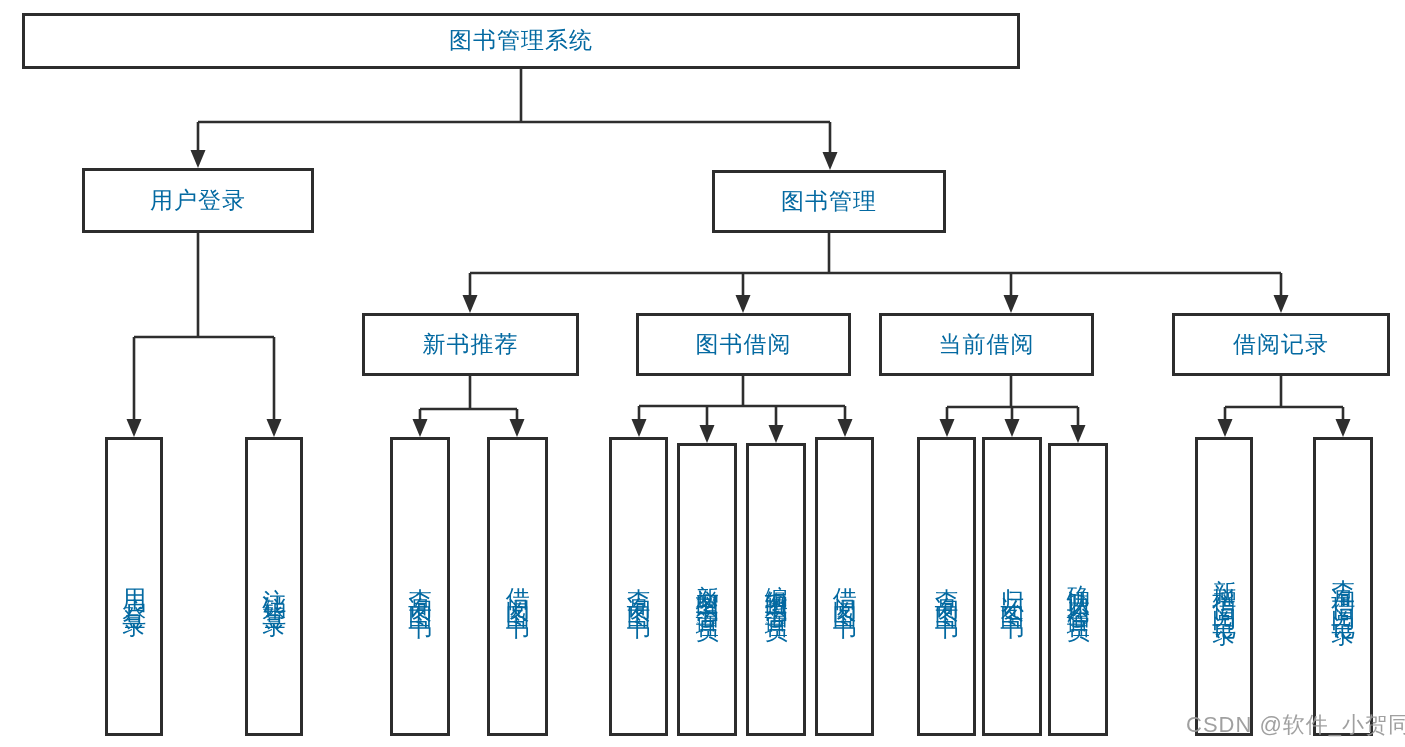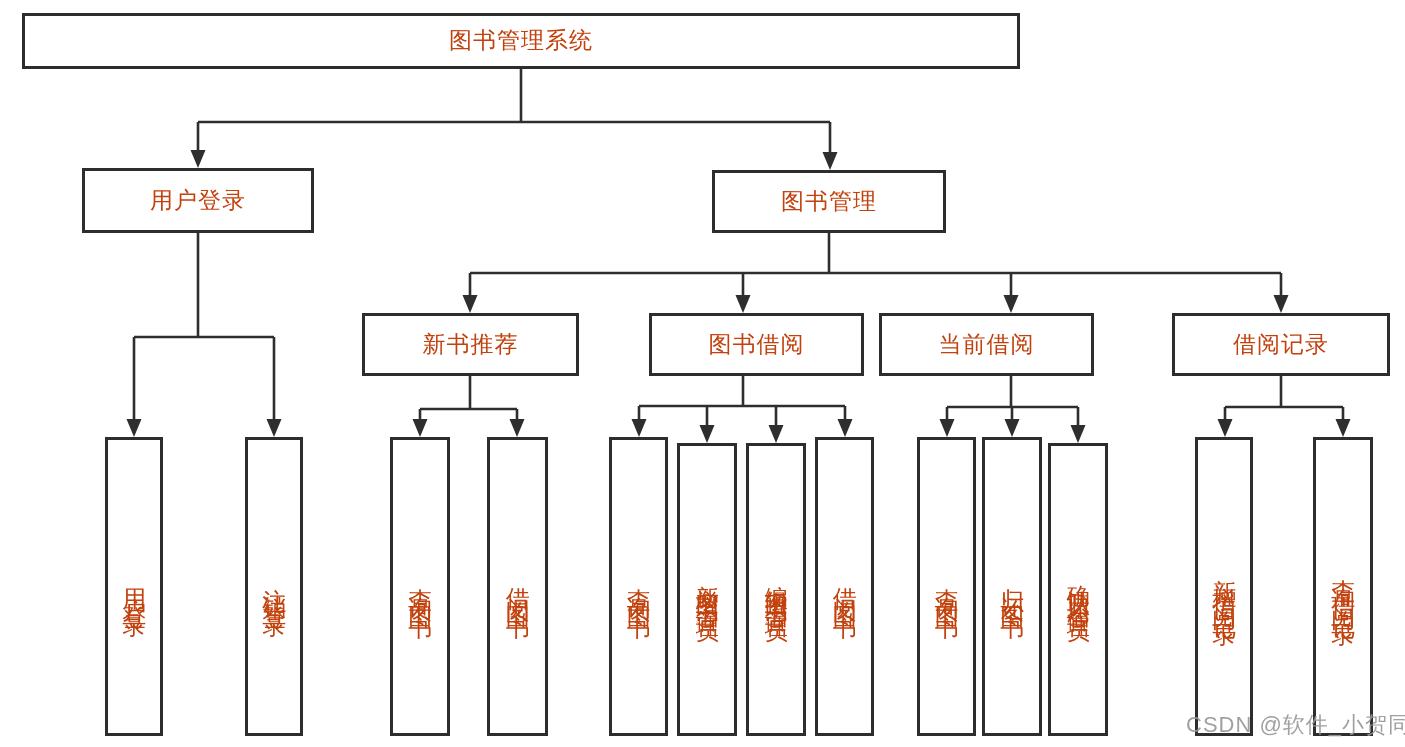--- a/index.html
+++ b/index.html
@@ -22,21 +22,21 @@
     height: 747px;
   }
   .box {
     position: absolute;
     box-sizing: border-box;
     border: 3px solid #2d2d2d;
     background: #ffffff;
     display: flex;
     align-items: center;
     justify-content: center;
-    color: #c2410c;
+    color: #0369a1;
     font-size: 23px;
     letter-spacing: 1px;
     text-align: center;
     line-height: 1.1;
   }
   .vbox {
     writing-mode: vertical-lr;
     text-orientation: mixed;
     letter-spacing: 9px;
     font-size: 24px;
@@ -45,21 +45,21 @@
     letter-spacing: 5px;
     font-size: 23px;
   }
   
   #root-box      { left: 22px;   top: 13px;  width: 998px; height: 56px; }
   
   #n-user-login  { left: 82px;   top: 168px; width: 232px; height: 65px; }
   #n-book-mgmt   { left: 712px;  top: 170px; width: 234px; height: 63px; }
   
   #n-new-book    { left: 362px;  top: 313px; width: 217px; height: 63px; }
-  #n-book-borrow { left: 649px;  top: 313px; width: 215px; height: 63px; }
+  #n-book-borrow { left: 636px;  top: 313px; width: 215px; height: 63px; }
   #n-current     { left: 879px;  top: 313px; width: 215px; height: 63px; }
   #n-records     { left: 1172px; top: 313px; width: 218px; height: 63px; }
   
   .leaf { top: 437px; height: 299px; }
   #l-ul-1 { left: 105px;  width: 58px; }
   #l-ul-2 { left: 245px;  width: 58px; }
   #l-nb-1 { left: 390px;  width: 60px; }
   #l-nb-2 { left: 487px;  width: 61px; }
   #l-bb-1 { left: 609px;  width: 59px; }
   #l-bb-2 { left: 677px;  width: 60px; top: 443px; height: 293px; }

